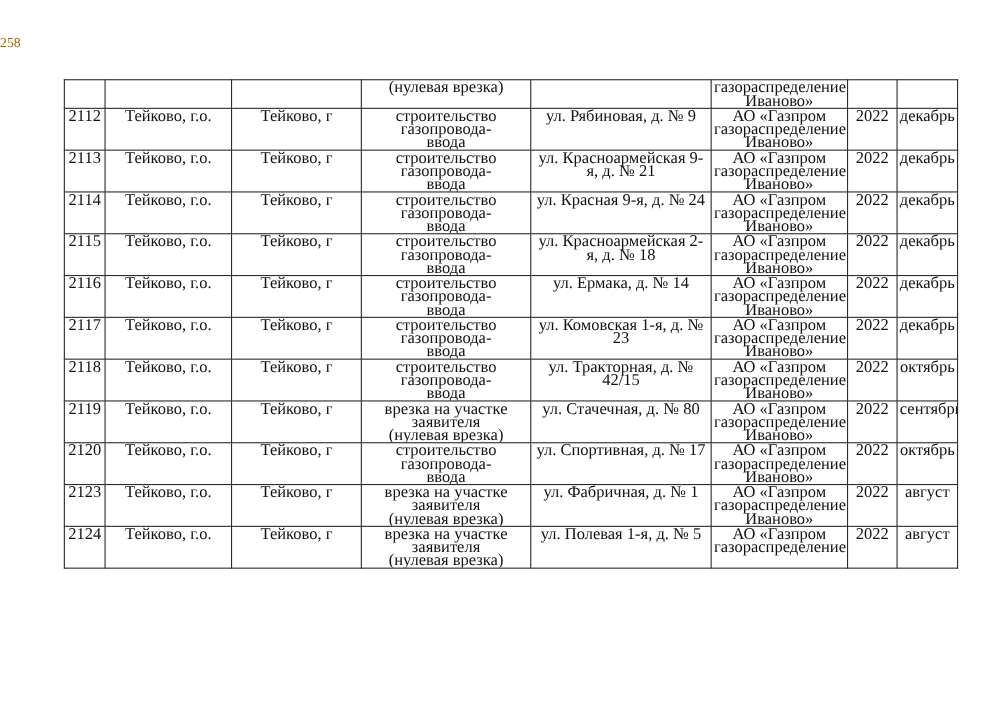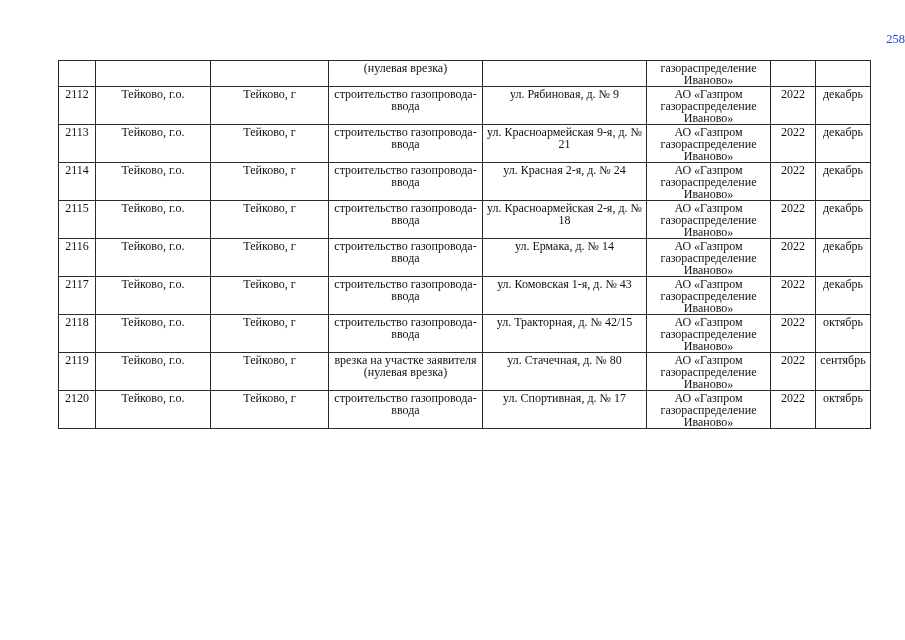--- a/index.html
+++ b/index.html
@@ -14,32 +14,32 @@
     background: #ffffff;
     font-family: "Liberation Serif", serif;
     color: #111111;
     overflow: hidden;
   }
   .page-number {
     position: absolute;
     top: 32px;
     left: 0;
     width: 100%;
-    text-align: right;
+    text-align: left;
     font-size: 12.5px;
-    color: #1d4ed8;
+    color: #a16207;
   }
   table.records {
     position: absolute;
     left: 58px;
-    top: 60px;
+    top: 72px;
     width: 812px;
     border-collapse: collapse;
     table-layout: fixed;
-    font-size: 12px;
+    font-size: 15px;
     line-height: 12px;
     color: #111111;
   }
   table.records td {
     border: 1px solid #2b2b2b;
     vertical-align: top;
     text-align: center;
     padding: 1px 2px 0 2px;
     white-space: pre-line;
     overflow: hidden;
@@ -102,21 +102,21 @@
 Иваново»</td>
           <td>2022</td>
           <td>декабрь</td>
         </tr>
         <tr class="row-normal">
           <td>2114</td>
           <td>Тейково, г.о.</td>
           <td>Тейково, г</td>
           <td>строительство газопровода-
 ввода</td>
-          <td>ул. Красная 2-я, д. № 24</td>
+          <td>ул. Красная 9-я, д. № 24</td>
           <td>АО «Газпром
 газораспределение
 Иваново»</td>
           <td>2022</td>
           <td>декабрь</td>
         </tr>
         <tr class="row-normal">
           <td>2115</td>
           <td>Тейково, г.о.</td>
           <td>Тейково, г</td>
@@ -141,21 +141,21 @@
 Иваново»</td>
           <td>2022</td>
           <td>декабрь</td>
         </tr>
         <tr class="row-normal">
           <td>2117</td>
           <td>Тейково, г.о.</td>
           <td>Тейково, г</td>
           <td>строительство газопровода-
 ввода</td>
-          <td>ул. Комовская 1-я, д. № 43</td>
+          <td>ул. Комовская 1-я, д. № 23</td>
           <td>АО «Газпром
 газораспределение
 Иваново»</td>
           <td>2022</td>
           <td>декабрь</td>
         </tr>
         <tr class="row-normal">
           <td>2118</td>
           <td>Тейково, г.о.</td>
           <td>Тейково, г</td>
@@ -186,16 +186,41 @@
           <td>Тейково, г.о.</td>
           <td>Тейково, г</td>
           <td>строительство газопровода-
 ввода</td>
           <td>ул. Спортивная, д. № 17</td>
           <td>АО «Газпром
 газораспределение
 Иваново»</td>
           <td>2022</td>
           <td>октябрь</td>
+        </tr>
+        <tr class="row-normal">
+          <td>2123</td>
+          <td>Тейково, г.о.</td>
+          <td>Тейково, г</td>
+          <td>врезка на участке заявителя
+(нулевая врезка)</td>
+          <td>ул. Фабричная, д. № 1</td>
+          <td>АО «Газпром
+газораспределение
+Иваново»</td>
+          <td>2022</td>
+          <td>август</td>
+        </tr>
+        <tr class="row-last">
+          <td>2124</td>
+          <td>Тейково, г.о.</td>
+          <td>Тейково, г</td>
+          <td>врезка на участке заявителя
+(нулевая врезка)</td>
+          <td>ул. Полевая 1-я, д. № 5</td>
+          <td>АО «Газпром
+газораспределение</td>
+          <td>2022</td>
+          <td>август</td>
         </tr>
       </tbody>
   </table>
 </div>
 
 </body></html>

